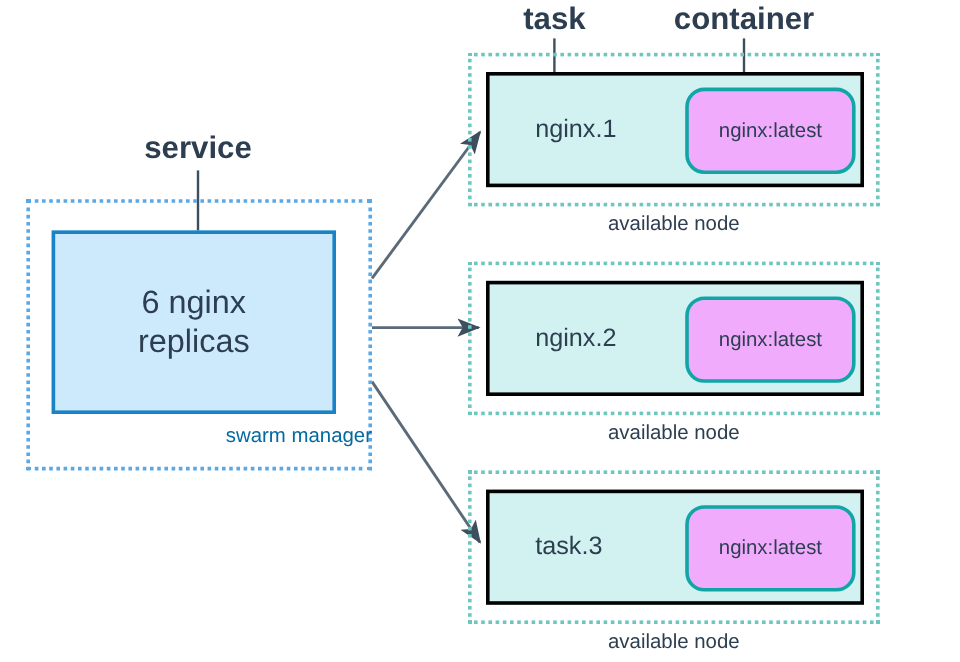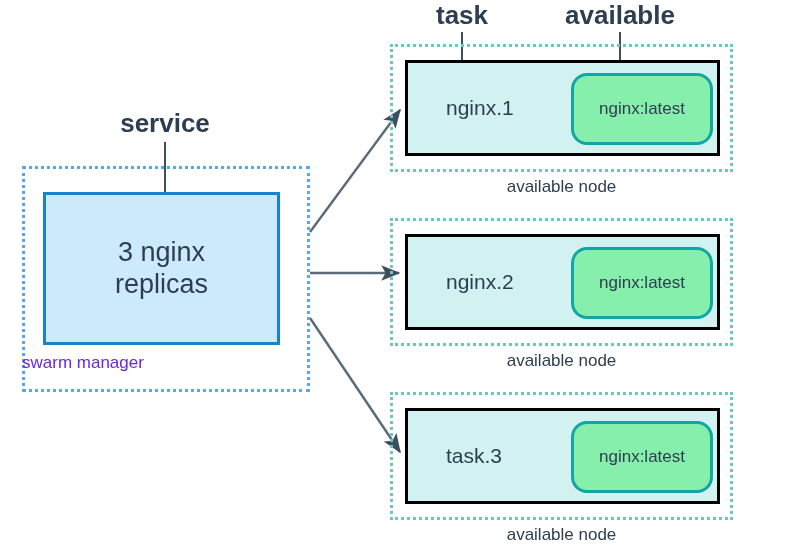--- a/index.html
+++ b/index.html
@@ -51,23 +51,23 @@
     font-size:27px;
     color:#2d3e50;
     text-align:center;
     line-height:1.18;
     white-space:pre-line;
   }
   #swarm-manager-label{
     position:absolute;
     left:22px;top:353px;
     width:288px;
-    text-align:left;
+    text-align:right;
     font-size:17px;
-    color:#6d28d9;
+    color:#0369a1;
   }
 
   
   .node-group{position:absolute;left:390px;width:343px;}
   .node-dotted{
     position:absolute;left:0;top:0;
     width:343px;height:128px;
     border:3px dotted #6fc6c0;
     box-sizing:border-box;
   }
@@ -83,21 +83,21 @@
     left:38px;top:50%;
     transform:translateY(-50%);
     font-size:21px;
     color:#2d3e50;
     white-space:nowrap;
   }
   .container-box{
     position:absolute;
     left:163px;top:10px;
     width:142px;height:72px;
-    background:#86efac;
+    background:#f0abfc;
     border:3px solid #11a5a5;
     border-radius:16px;
     box-sizing:border-box;
     display:flex;align-items:center;justify-content:center;
   }
   .container-label{
     font-size:17px;
     color:#2d3e50;
     white-space:nowrap;
   }
@@ -143,26 +143,26 @@
     <g>
       <line x1="310" y1="273" x2="399" y2="273" stroke="#5a6a78" stroke-width="2.4" marker-end="url(#arrowhead)"></line>
     </g>
     <g>
       <line x1="310" y1="318" x2="400" y2="452" stroke="#5a6a78" stroke-width="2.4" marker-end="url(#arrowhead)"></line>
     </g>
   </svg>
 
   <div class="callout" id="callout-service">service</div>
   <div class="callout" id="callout-task">task</div>
-  <div class="callout" id="callout-container">available</div>
+  <div class="callout" id="callout-container">container</div>
 
   <div id="service-node"></div>
 
   <div id="service-box">
-    <div id="service-box-label">3 nginx
+    <div id="service-box-label">6 nginx
 replicas</div>
   </div>
 
   <div id="swarm-manager-label">swarm manager</div>
 
   <div class="node-group" id="node-1">
     <div class="node-dotted"></div>
     <div class="task-box">
       <div class="task-label">nginx.1</div>
       <div class="container-box">

